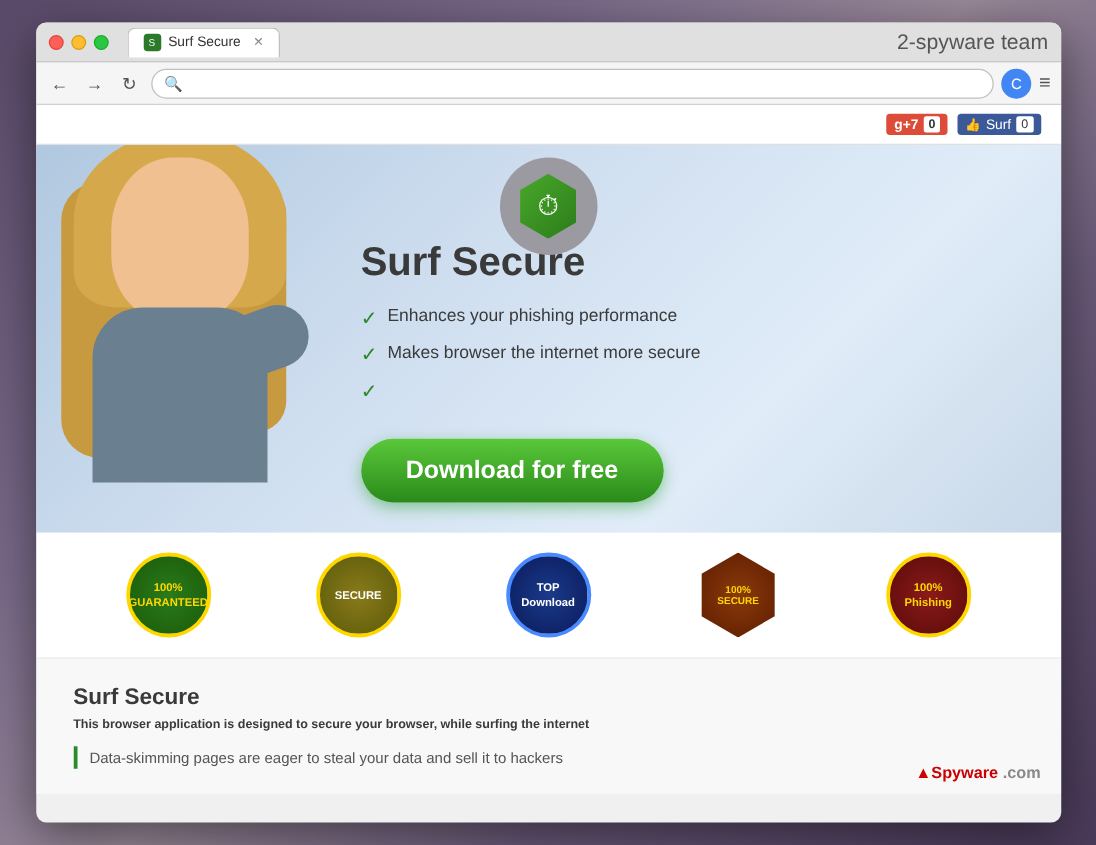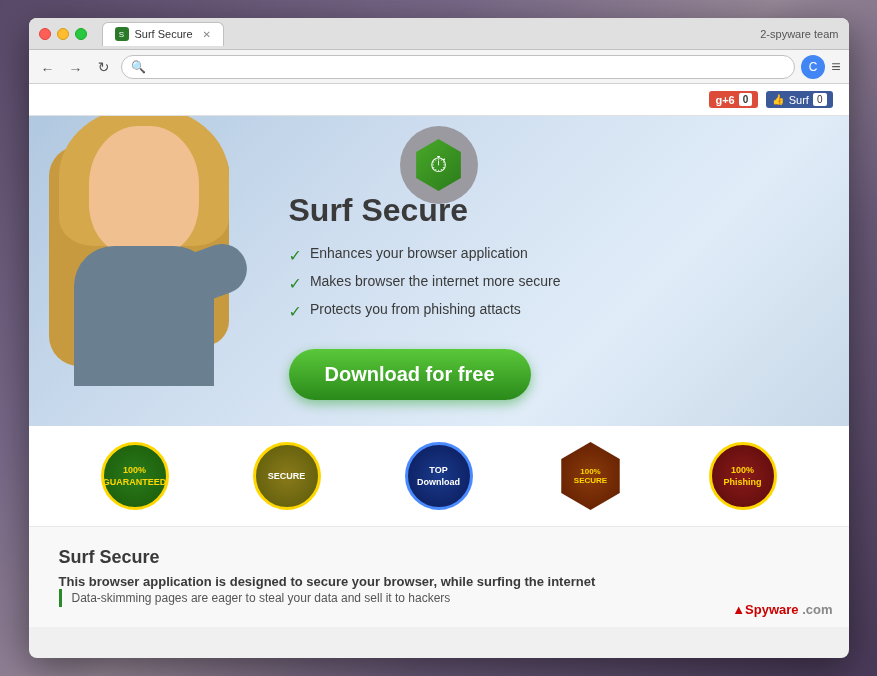--- a/index.html
+++ b/index.html
@@ -97,21 +97,21 @@
 
     .tab-close {
       color: #888;
       font-size: 10px;
       cursor: pointer;
       margin-left: 4px;
     }
 
     .window-controls-right {
       margin-left: auto;
-      font-size: 11px;
+      font-size: 17px;
       color: #555;
       display: flex;
       align-items: center;
       gap: 4px;
     }
 
     
     .nav-bar {
       background: #f5f5f5;
       height: 34px;
@@ -347,24 +347,24 @@
     }
 
     .desc-title {
       font-size: 18px;
       font-weight: bold;
       color: #3a3a3a;
       margin-bottom: 6px;
     }
 
     .desc-subtitle {
-      font-size: 13px;
+      font-size: 10px;
       font-weight: bold;
       color: #3a3a3a;
-      margin-bottom: 0;
+      margin-bottom: 12px;
     }
 
     .desc-columns {
       display: flex;
       gap: 20px;
     }
 
     .desc-col {
       flex: 1;
       border-left: 3px solid #2a8a2a;
@@ -528,21 +528,21 @@
     <div class="nav-btn">↻</div>
     <div class="address-bar">
       <span style="color:#888; font-size:12px;">🔍</span>
     </div>
     <div class="chrome-btn">C</div>
     <div class="menu-btn">≡</div>
   </div>
 
   <div class="social-bar">
     <div class="gplus-btn">
-      <span>g+6</span>
+      <span>g+7</span>
       <span class="gplus-count">0</span>
     </div>
     <div class="fb-btn">
       <span style="font-size:10px;">👍</span>
       <span>Surf</span>
       <span class="fb-count">0</span>
     </div>
   </div>
 
   <div class="page-content">
@@ -567,29 +567,28 @@
           </div>
         </div>
       </div>
 
       <div class="hero-content">
         <h1 class="hero-title">Surf Secure</h1>
 
         <ul class="feature-list">
           <li class="feature-item">
             <span class="check-icon">✓</span>
-            <span>Enhances your browser application</span>
+            <span>Enhances your phishing performance</span>
           </li>
           <li class="feature-item">
             <span class="check-icon">✓</span>
             <span>Makes browser the internet more secure</span>
           </li>
           <li class="feature-item">
             <span class="check-icon">✓</span>
-            <span>Protects you from phishing attacts</span>
           </li>
         </ul>
 
         <button class="download-btn">Download for free</button>
       </div>
     </div>
 
     <div class="badges-row">
       <div class="badge badge-green">
         <span>100%</span>

